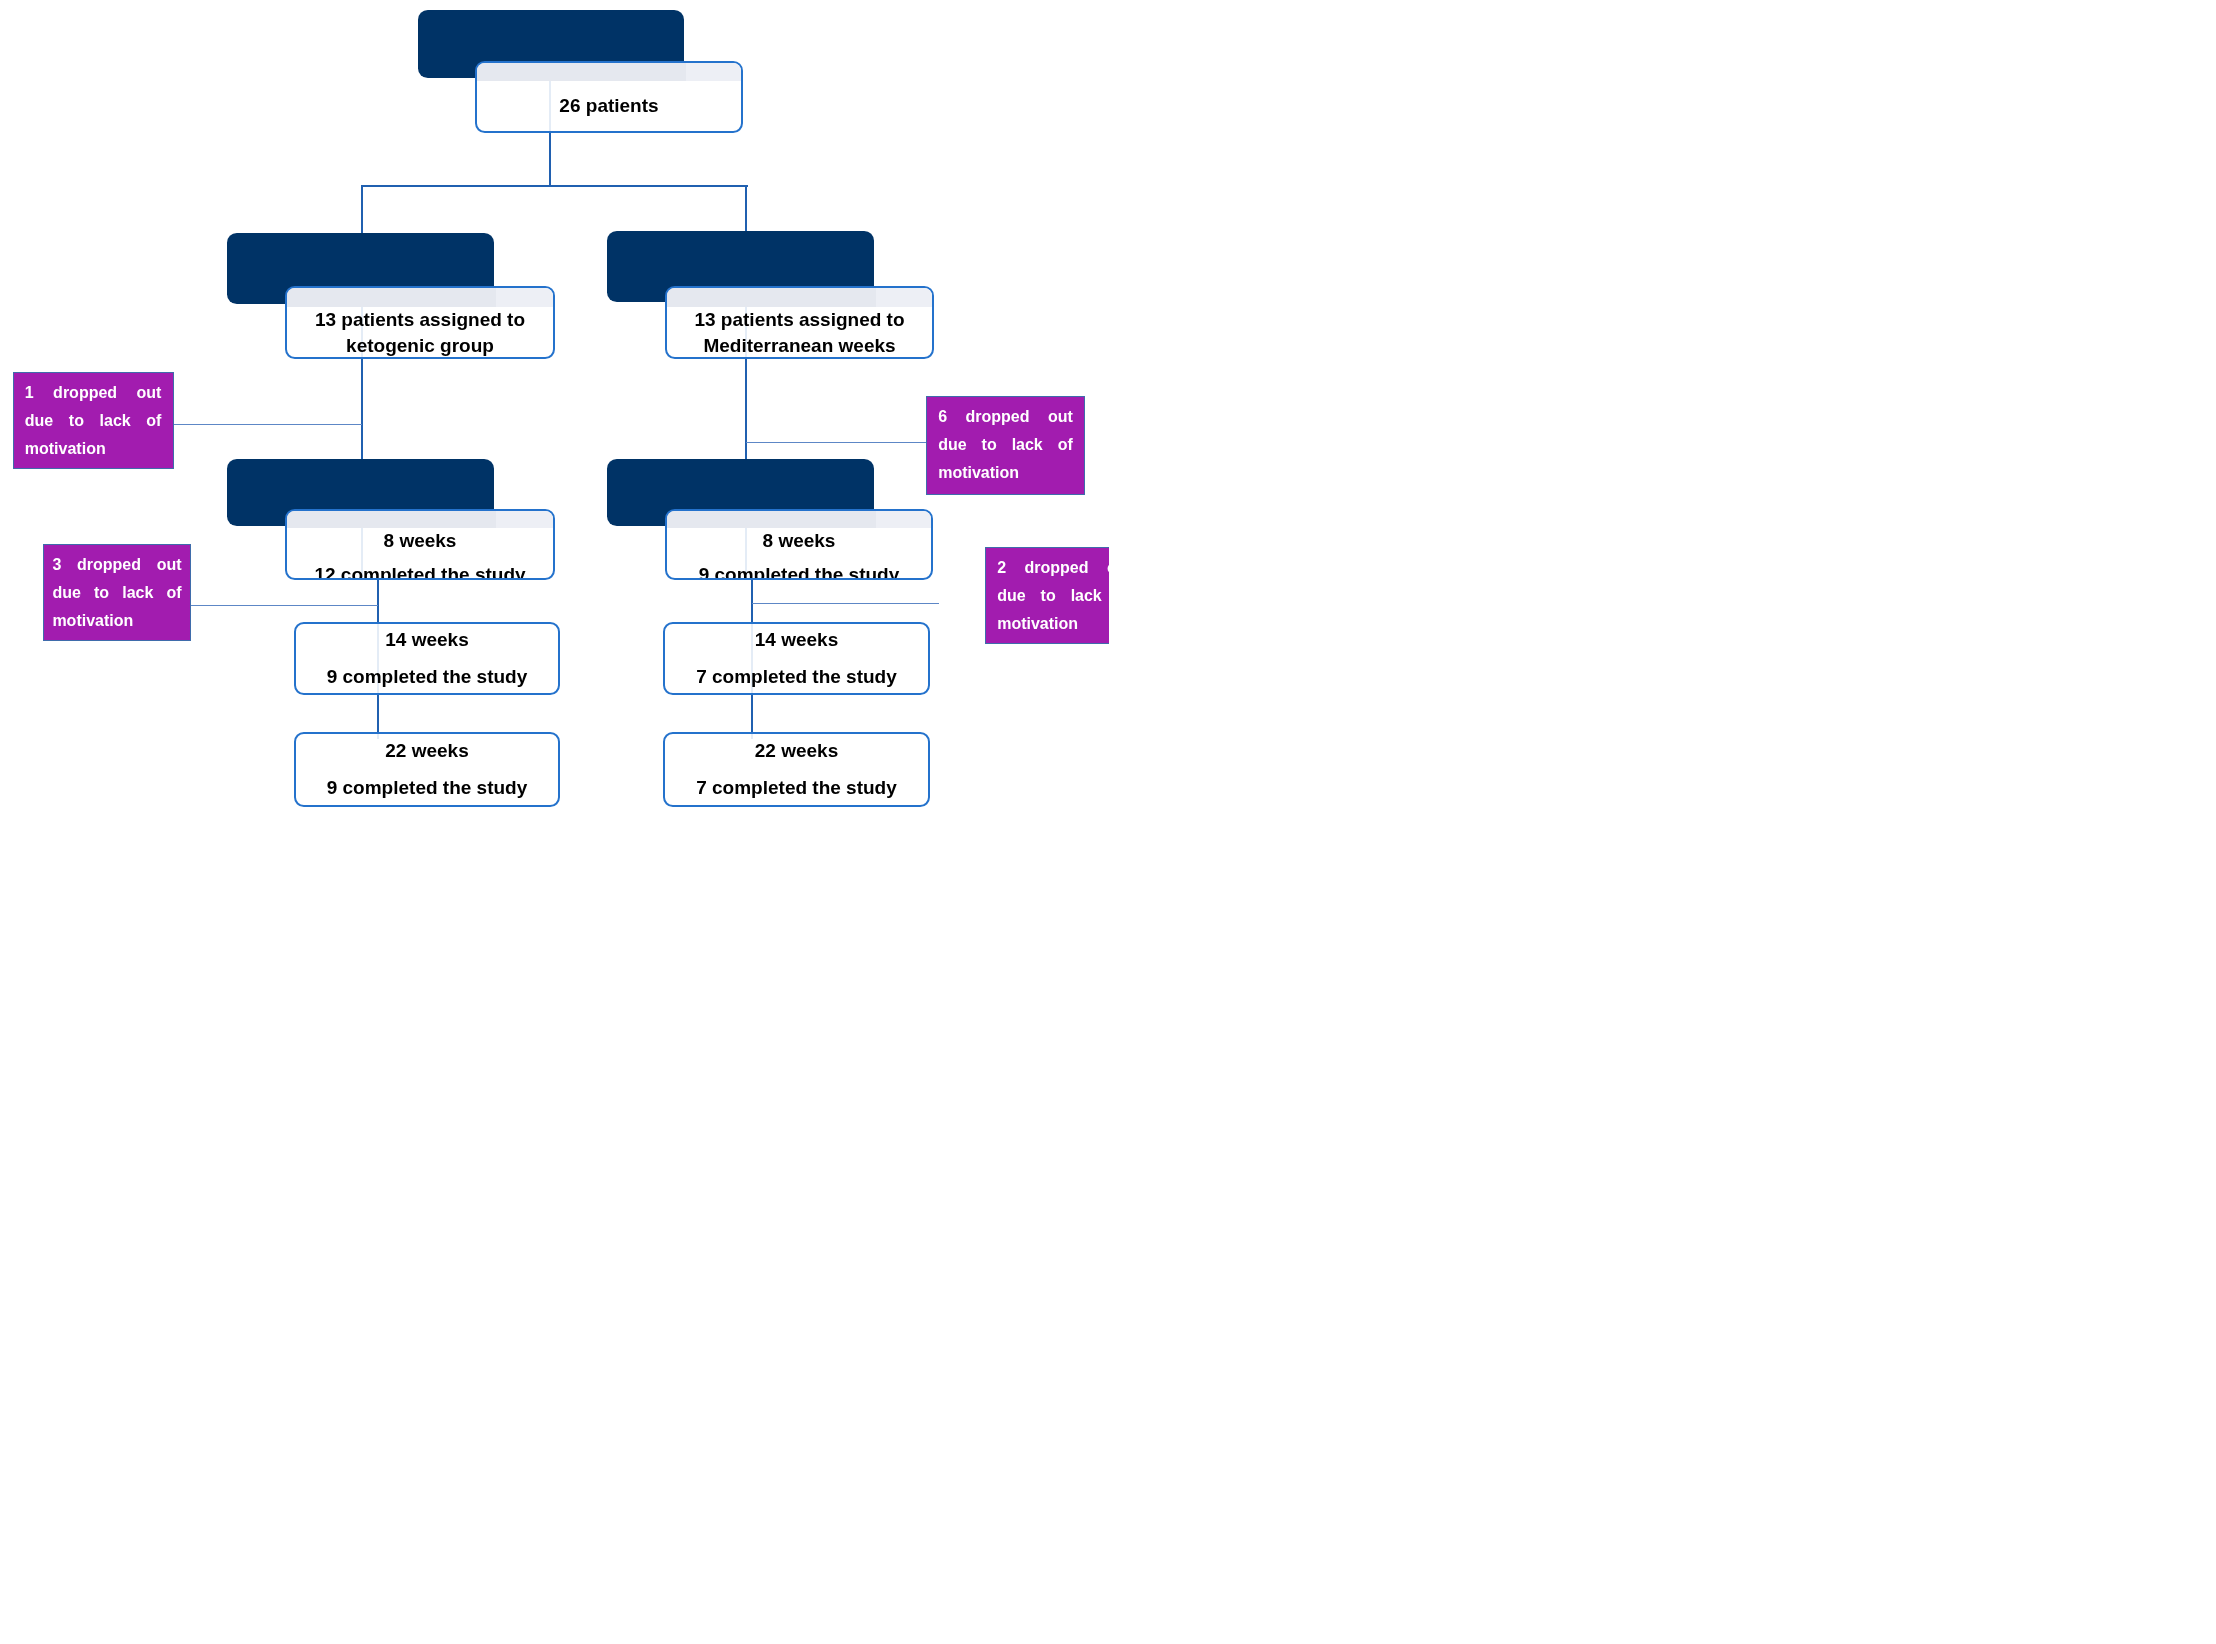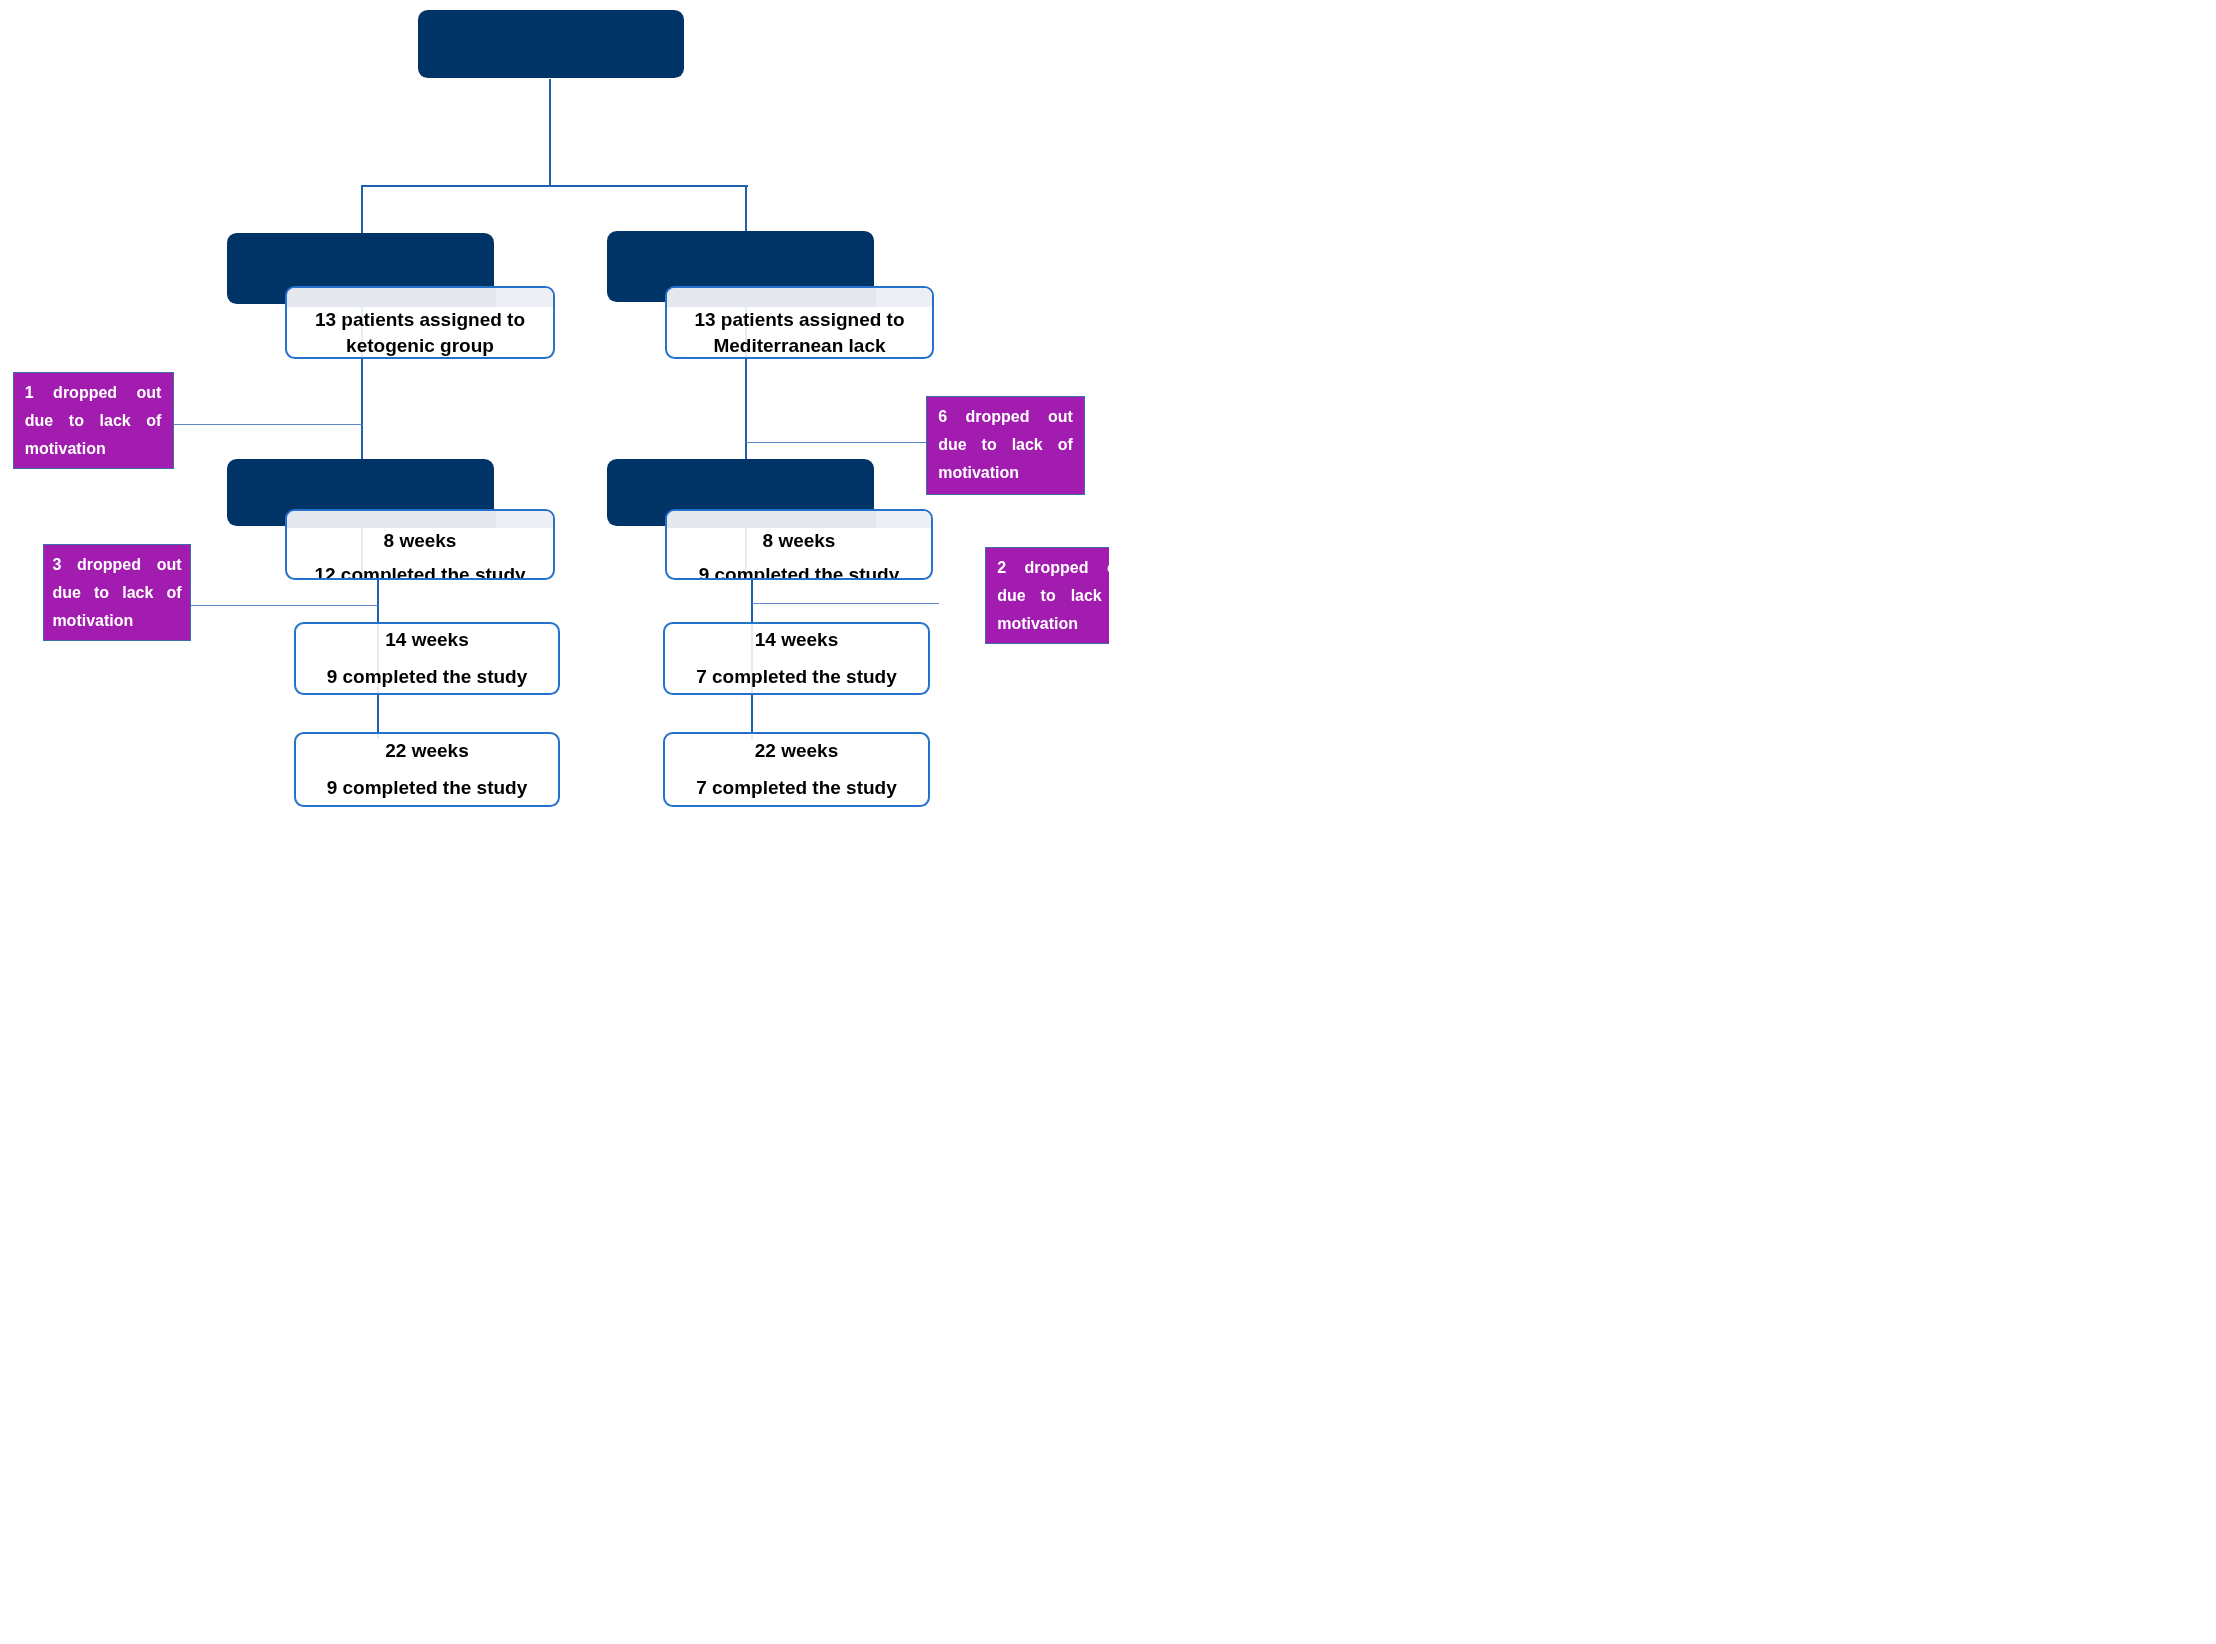--- a/index.html
+++ b/index.html
@@ -58,34 +58,40 @@
   <div class="line side h" style="left:746px;top:442px;width:181px"></div>
   <div class="line side h" style="left:191px;top:605px;width:187px"></div>
   <div class="line side h" style="left:752px;top:603px;width:187px"></div>
 
   <div class="darkrect" style="left:418px;top:9.8px;width:266px;height:68px"></div>
   <div class="darkrect" style="left:227px;top:233px;width:267px;height:71px"></div>
   <div class="darkrect" style="left:607px;top:231px;width:267px;height:71px"></div>
   <div class="darkrect" style="left:227px;top:459px;width:267px;height:67px"></div>
   <div class="darkrect" style="left:607px;top:459px;width:267px;height:67px"></div>
 
+  <div class="wbox" style="left:475px;top:61px;width:268px;height:72px">
+    <div class="band" style="height:17.5px"></div>
+    <div class="wcontent">
+      <div>26 patients</div>
+    </div>
+  </div>
 
   <div class="wbox" style="left:285px;top:286px;width:270px;height:73px">
     <div class="band" style="height:19px"></div>
     <div class="wcontent">
       <div>13 patients assigned to</div>
       <div>ketogenic group</div>
     </div>
   </div>
 
   <div class="wbox" style="left:665px;top:286px;width:269px;height:73px">
     <div class="band" style="height:19px"></div>
     <div class="wcontent">
       <div>13 patients assigned to</div>
-      <div>Mediterranean lack</div>
+      <div>Mediterranean weeks</div>
     </div>
   </div>
 
   <div class="wbox" style="left:285px;top:509px;width:270px;height:71px">
     <div class="band" style="height:17px"></div>
     <div class="wcontent spread" style="gap:9.8px">
       <div>8 weeks</div>
       <div>12 completed the study</div>
     </div>
   </div>

